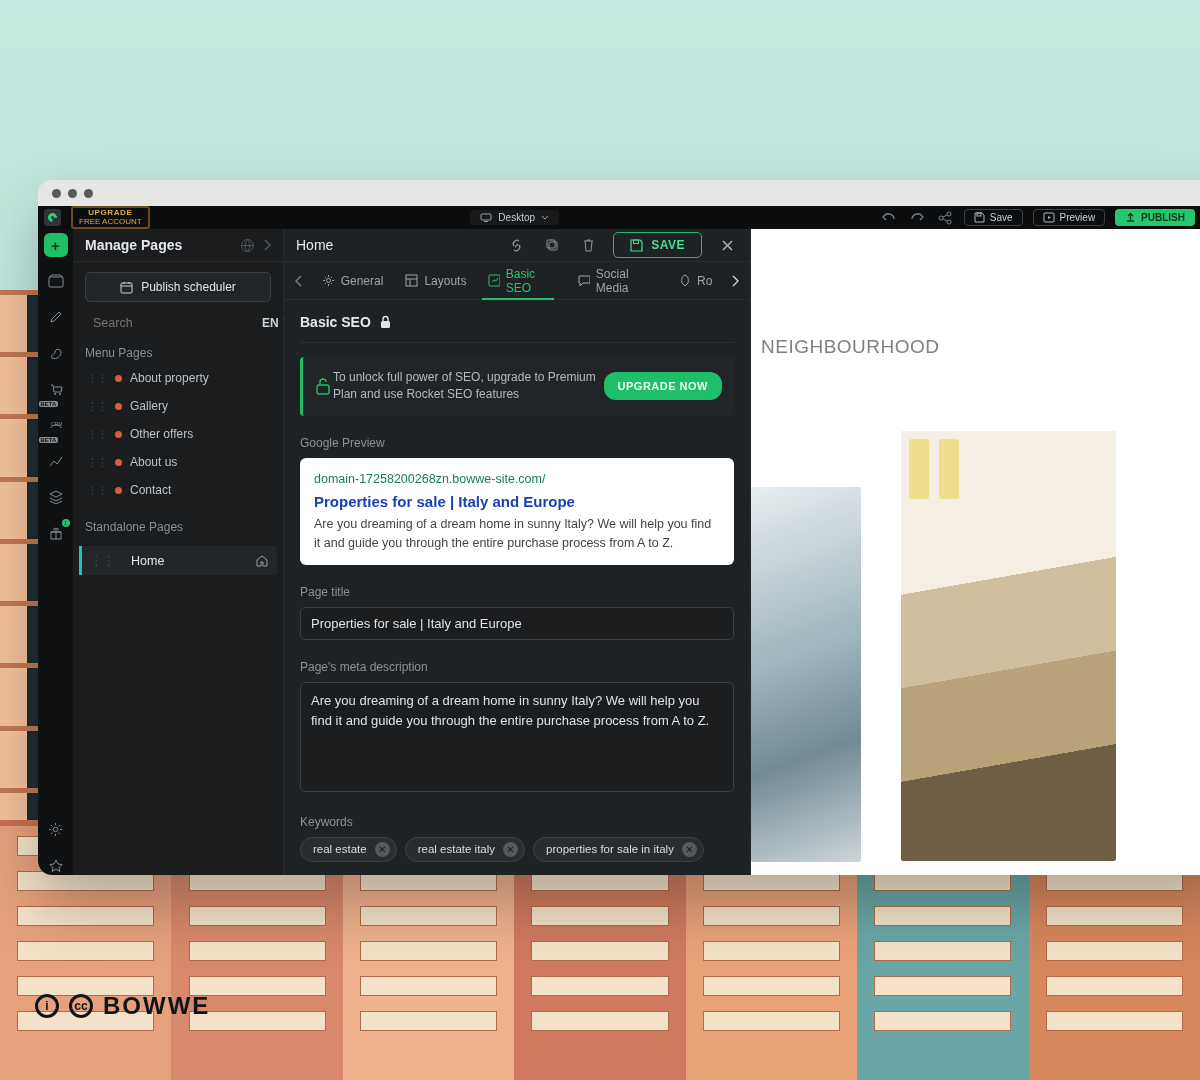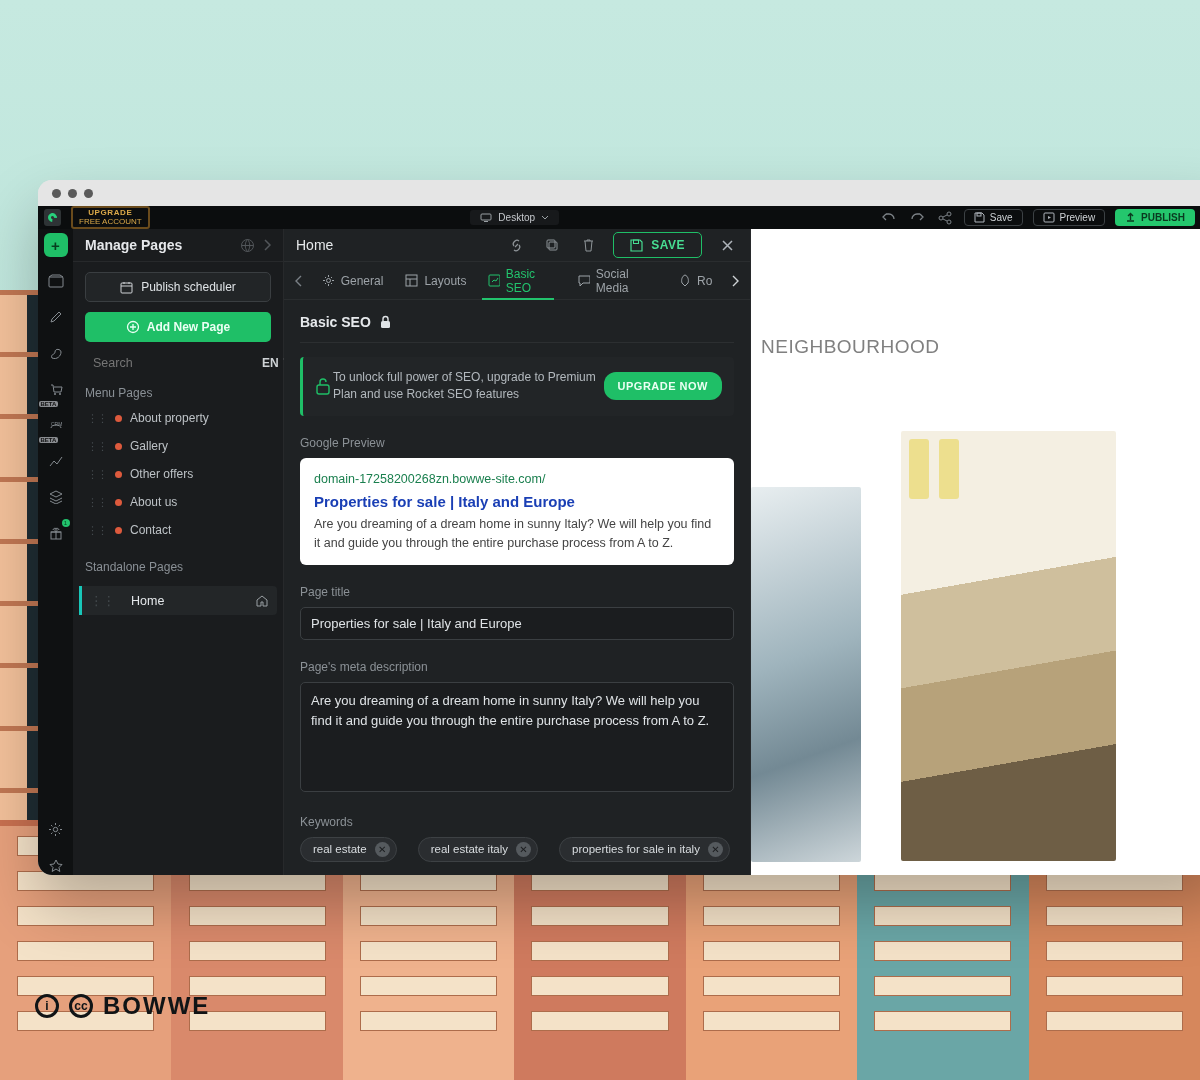--- a/index.html
+++ b/index.html
@@ -93,21 +93,21 @@
   .unlock{display:flex;align-items:center;gap:2px;background:#222527;border-left:3px solid #1fbf67;border-radius:4px;padding:12px}
   .unlock .txt{flex:1;color:#b3b9be;font-size:12px;line-height:1.45}
   .upnow{background:#1fbf67;color:#eafff3;border:none;border-radius:12px;padding:8px 14px;font-weight:700;font-size:11px;letter-spacing:.5px}
   .lbl{margin:20px 0 8px;color:#8b9196;font-size:12px}
   .gprev{background:#fff;border-radius:6px;padding:12px 14px;color:#222;line-height:1.5}
   .gprev .url{color:#1a7f4e;font-size:12.5px}
   .gprev .gtitle{color:#1a3fb5;font-size:15px;font-weight:600;margin:2px 0}
   .gprev .gdesc{color:#444;font-size:12.5px}
   .txtfield{width:100%;background:#1b1d1f;border:1px solid #3b3f42;border-radius:5px;color:#dfe3e6;padding:8px 10px;font-size:13px;outline:none}
   textarea.txtfield{height:110px;resize:none;line-height:1.55;font-family:inherit}
-  .chips{display:flex;gap:21px;flex-wrap:wrap}
+  .chips{display:flex;gap:8px;flex-wrap:wrap}
   .chip{display:flex;align-items:center;gap:8px;background:#2a2d30;border:1px solid #3d4144;border-radius:14px;padding:4px 6px 4px 12px;font-size:11.5px;color:#d9dde0}
   .chip .x{width:15px;height:15px;border-radius:50%;background:#555a5e;color:#1b1d1f;font-size:10px;display:flex;align-items:center;justify-content:center}
   
   .canvas{background:#ffffff;position:relative;overflow:hidden}
   .canvas h2{position:absolute;left:10px;top:107px;color:#808080;font-weight:500;font-size:19px;letter-spacing:.5px}
   .photo{position:absolute;border-radius:2px}
   .photoA{left:0;top:258px;width:110px;height:375px;background:linear-gradient(160deg,#e8eef0,#9fb4bd 45%,#738994 70%,#cdd6da);}
   .photoB{left:150px;top:202px;width:215px;height:430px;background:
      linear-gradient(170deg,#f4efe2 0 35%,#cfbf9d 35% 55%,#b7a27a 55% 75%,#6e5e45 75%)}
   .photoB::before{content:"";position:absolute;left:8px;top:8px;width:20px;height:60px;background:#eddf8e;border-radius:3px;box-shadow:30px 0 #eddf8e}
@@ -357,27 +357,20 @@
                 <path d="M2 1l5 5-5 5" fill="none" stroke="#8a9096" stroke-width="1.5"></path>
               </svg>
             </span>
         </div>
         <div class="mbtn">
           <svg width="13" height="13">
               <rect x="1" y="2" width="11" height="10" rx="1" fill="none" stroke="#cfd3d6"></rect>
               <path d="M1 5h11M4 1v2M9 1v2" stroke="#cfd3d6"></path>
             </svg>
           <span>Publish scheduler</span>
-        </div>
-        <div class="mbtnadd">
-          <svg width="14" height="14">
-              <circle cx="7" cy="7" r="5.5" fill="none" stroke="#eafff3" stroke-width="1.3"></circle>
-              <path d="M7 4v6M4 7h6" stroke="#eafff3" stroke-width="1.3"></path>
-            </svg>
-          <span>Add New Page</span>
         </div>
         <div class="msearch">
           <svg width="14" height="14">
               <circle cx="6" cy="6" r="4.3" fill="none" stroke="#8a9096" stroke-width="1.3"></circle>
               <path d="M10 10l3 3" stroke="#8a9096" stroke-width="1.3"></path>
             </svg>
           <input placeholder="Search" style="">
           <span class="langsel">
             <span>EN</span>
             <svg width="9" height="9">

